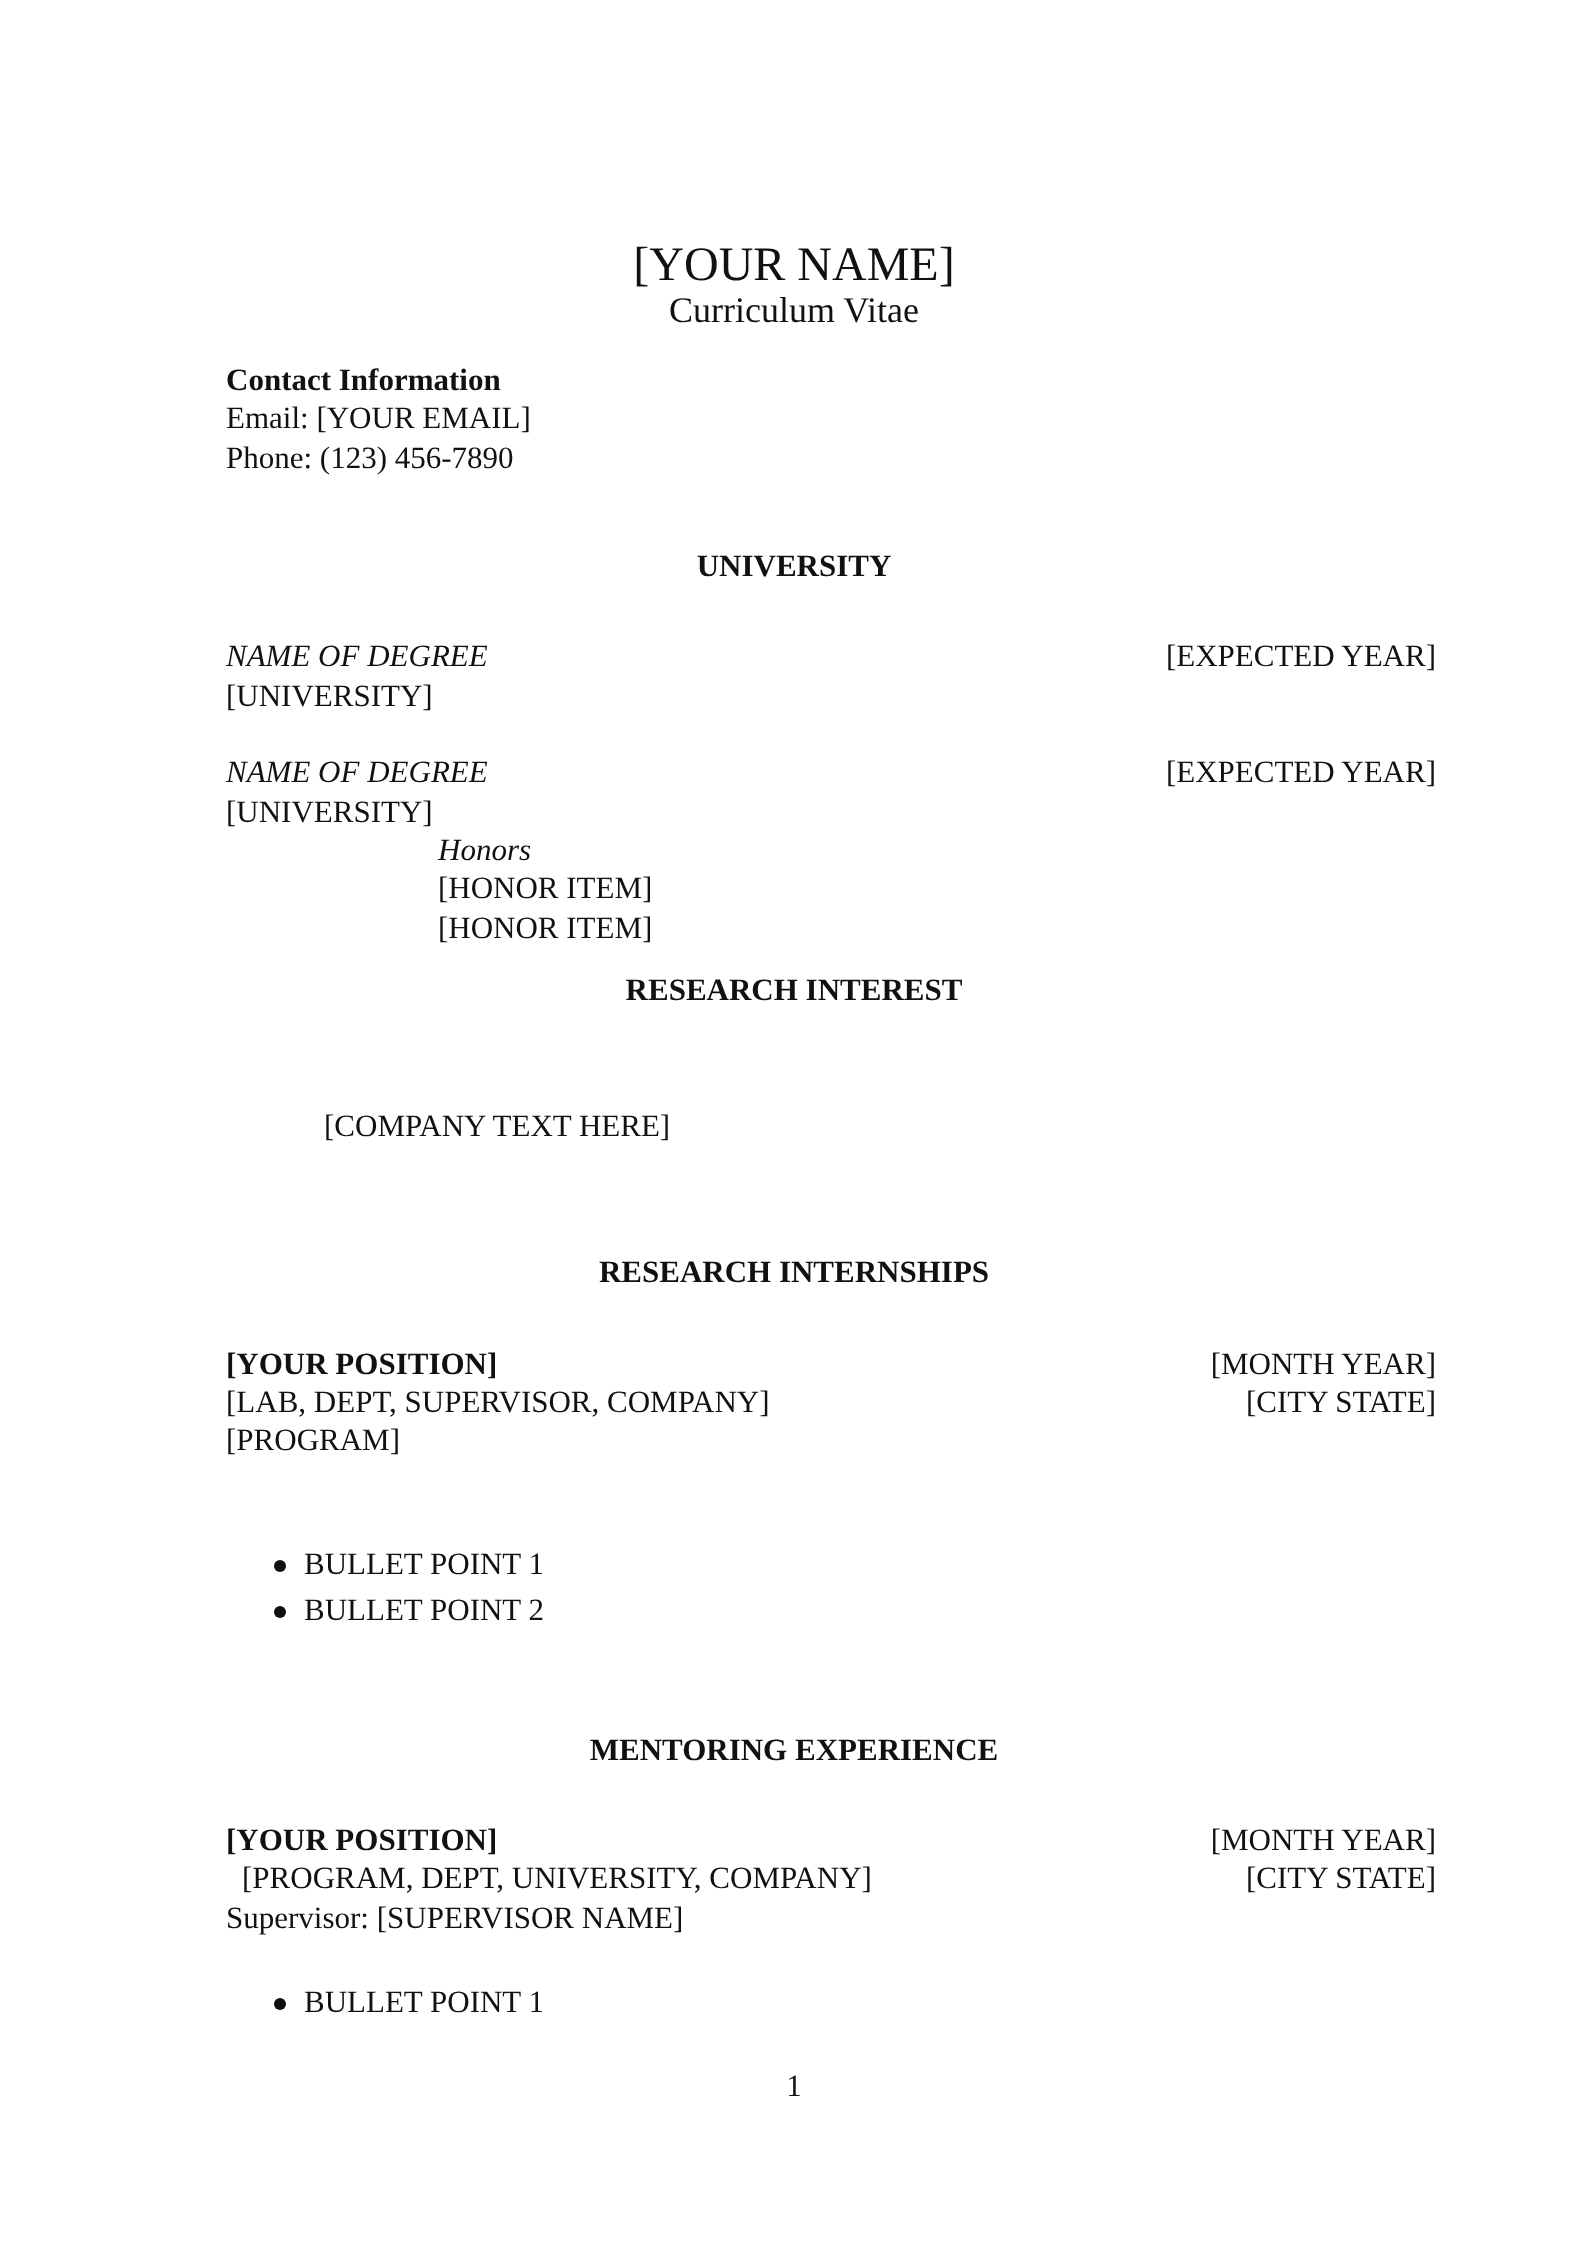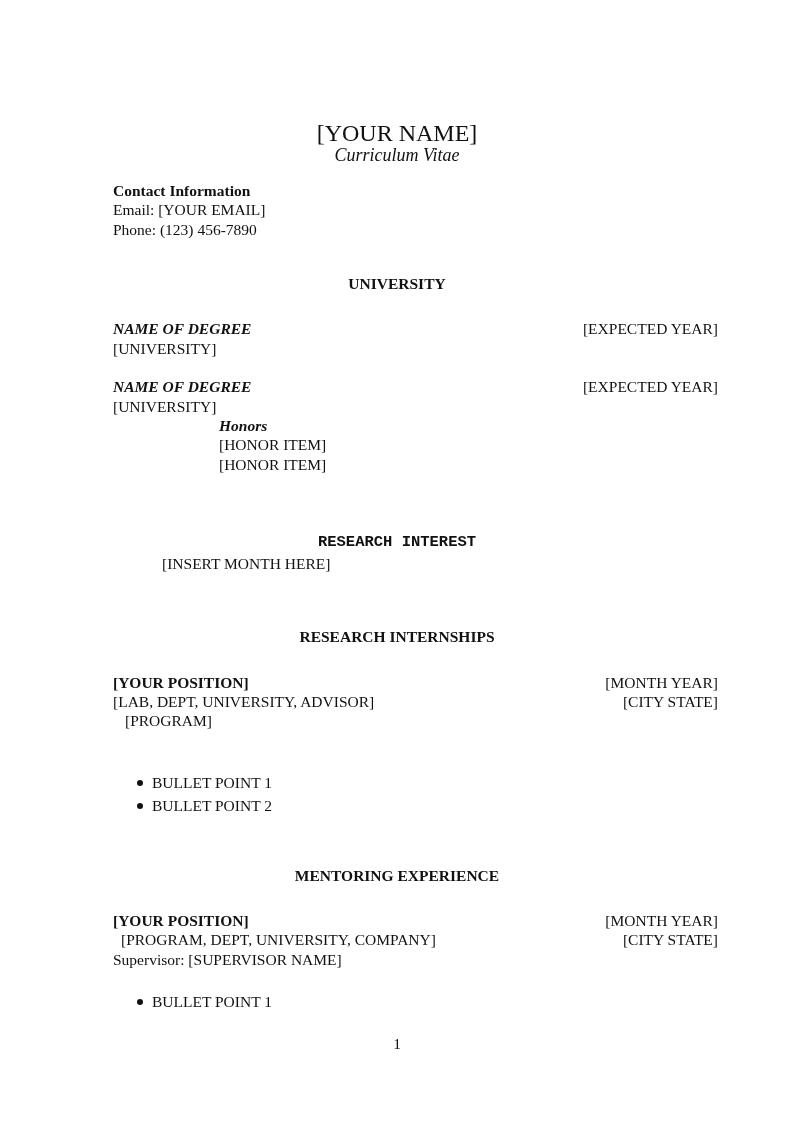--- a/index.html
+++ b/index.html
@@ -2,23 +2,23 @@
 <html><head>
   <meta charset="utf-8">
   <style>
     html, body { margin: 0; padding: 0; background: #ffffff; }
     body { width: 794px; height: 1123px; position: relative; overflow: hidden;
            font-family: "DejaVu Serif", "Liberation Serif", serif; color: #111111; }
     .page { position: absolute; left: 0; top: 0; width: 794px; height: 810px; background: #ffffff; }
     .abs { position: absolute; white-space: nowrap; }
     .f16 { font-size: 15.5px; line-height: 19px; font-family: "Liberation Serif", "DejaVu Serif", serif; }
     .name { font-size: 24px; line-height: 28px; font-family: "Liberation Serif", serif; }
-    .sub { font-size: 18px; line-height: 22px; font-family: "Liberation Serif", serif; font-style: italic; }
+    .sub { font-size: 18px; line-height: 22px; font-family: "Liberation Serif", serif; }
     .bold { font-weight: bold; }
-    .bi { font-weight: bold; font-style: italic; }
+    .bi { font-weight: normal; font-style: italic; }
     .center { left: 0; width: 794px; text-align: center; }
     .right { right: 76px; text-align: right; }
     .bullet { position: absolute; left: 137px; width: 6px; height: 6px; border-radius: 50%; background: #111; }
   </style>
 </head>
 <body>
 
 <div class="page">
 
   <div class="abs center name" style="top:119px;">[YOUR NAME]</div>
@@ -34,29 +34,29 @@
   <div class="abs f16 right" style="top:319px;">[EXPECTED YEAR]</div>
   <div class="abs f16" style="left:113px; top:339px;">[UNIVERSITY]</div>
 
   <div class="abs f16 bi" style="left:113px; top:377px;">NAME OF DEGREE</div>
   <div class="abs f16 right" style="top:377px;">[EXPECTED YEAR]</div>
   <div class="abs f16" style="left:113px; top:397px;">[UNIVERSITY]</div>
   <div class="abs f16 bi" style="left:219px; top:416px;">Honors</div>
   <div class="abs f16" style="left:219px; top:435px;">[HONOR ITEM]</div>
   <div class="abs f16" style="left:219px; top:455px;">[HONOR ITEM]</div>
 
-  <div class="abs center f16 bold" style="top:533px;font-family:Liberation Mono, monospace;">RESEARCH INTEREST</div>
-  <div class="abs f16" style="left:162px; top:554px;">[INSERT MONTH HERE]</div>
+  <div class="abs center f16 bold" style="top:486px;">RESEARCH INTEREST</div>
+  <div class="abs f16" style="left:162px; top:554px;">[COMPANY TEXT HERE]</div>
 
   <div class="abs center f16 bold" style="top:627px;">RESEARCH INTERNSHIPS</div>
   <div class="abs f16 bold" style="left:113px; top:673px;">[YOUR POSITION]</div>
   <div class="abs f16 right" style="top:673px;">[MONTH YEAR]</div>
-  <div class="abs f16" style="left:113px; top:692px;">[LAB, DEPT, UNIVERSITY, ADVISOR]</div>
+  <div class="abs f16" style="left:113px; top:692px;">[LAB, DEPT, SUPERVISOR, COMPANY]</div>
   <div class="abs f16 right" style="top:692px;">[CITY STATE]</div>
-  <div class="abs f16" style="left:113px; top:711px;margin-left:12px;">[PROGRAM]</div>
+  <div class="abs f16" style="left:113px; top:711px;">[PROGRAM]</div>
 
   <span class="bullet" style="top:780px;"></span>
   <div class="abs f16" style="left:152px; top:773px;">BULLET POINT 1</div>
   <span class="bullet" style="top:803px;"></span>
   <div class="abs f16" style="left:152px; top:796px;">BULLET POINT 2</div>
 
   <div class="abs center f16 bold" style="top:866px;">MENTORING EXPERIENCE</div>
   <div class="abs f16 bold" style="left:113px; top:911px;">[YOUR POSITION]</div>
   <div class="abs f16 right" style="top:911px;">[MONTH YEAR]</div>
   <div class="abs f16" style="left:121px; top:930px;">[PROGRAM, DEPT, UNIVERSITY, COMPANY]</div>

